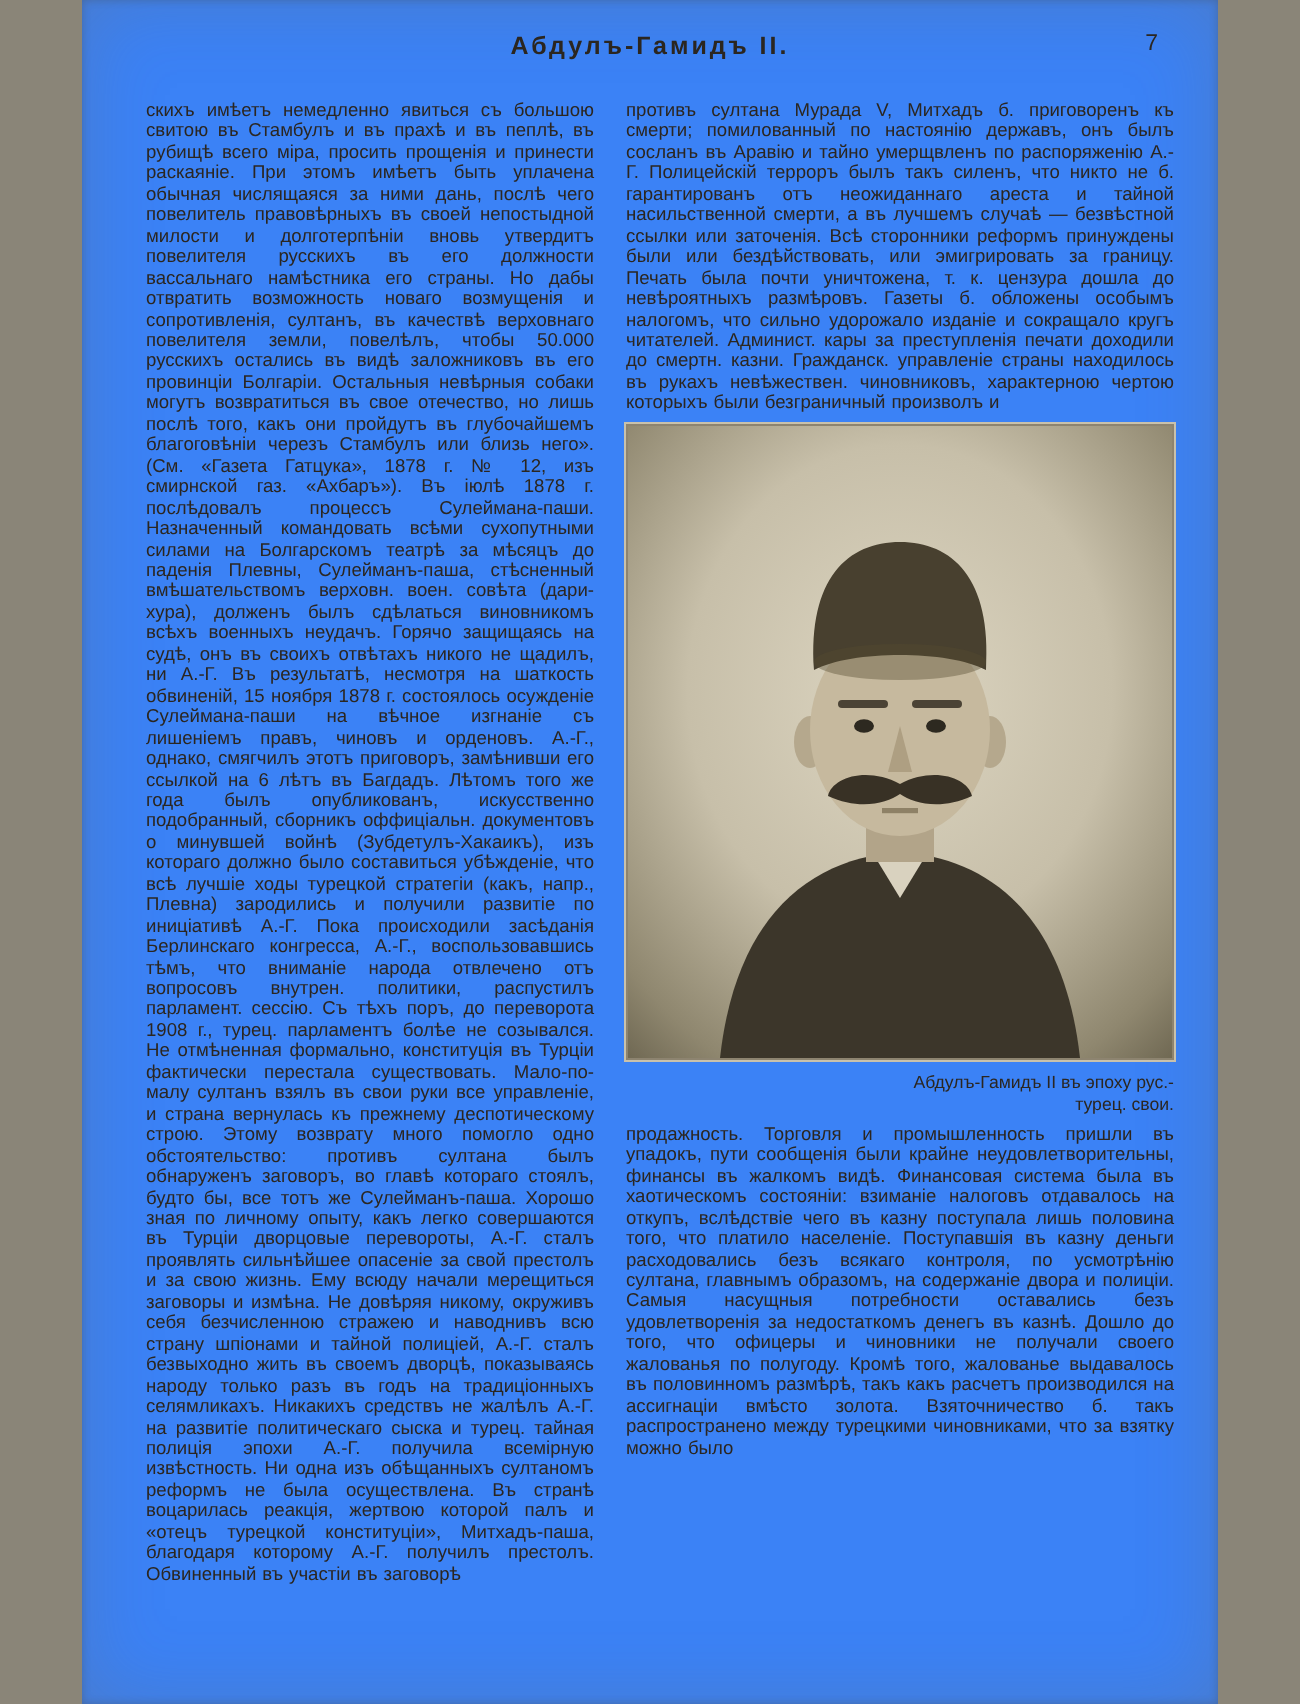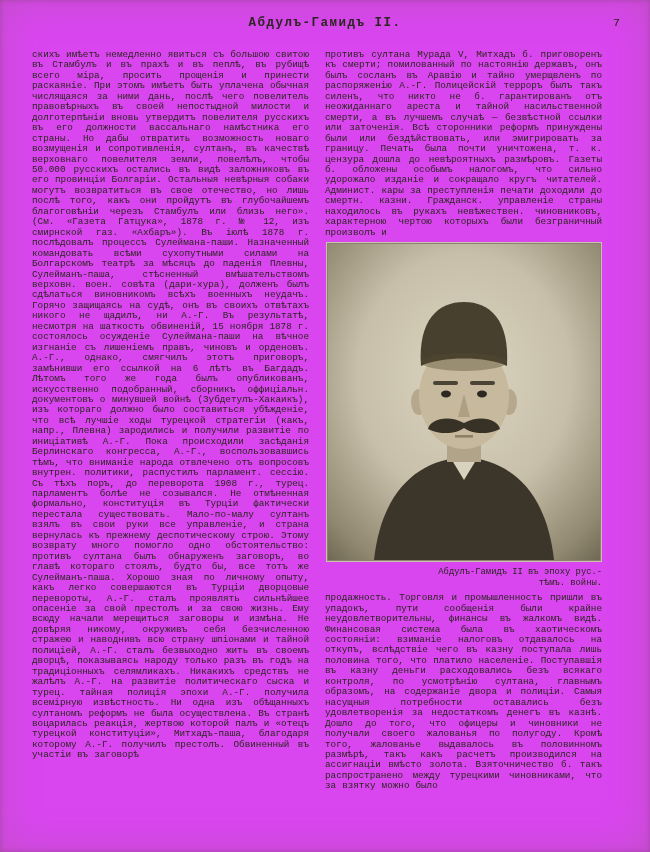--- a/index.html
+++ b/index.html
@@ -1,21 +1,21 @@
 <!DOCTYPE html>
 <html><head>
 <meta charset="utf-8">
 <style>
   html,body{margin:0;padding:0;background:#8a8578;}
   .page{
-    width:650px;height:852px;margin:0 auto;position:relative;
-    background:#d946ef;
+    width:568px;height:852px;margin:0 auto;position:relative;
+    background:#3b82f6;
     box-shadow:inset 0 0 40px rgba(120,105,75,.25), inset 0 0 4px rgba(60,50,30,.3);
     overflow:hidden;
-    font-family:Liberation Mono, monospace;
+    font-family:Liberation Sans, sans-serif;
     color:#2b2620;
   }
   .header{position:relative;height:30px;padding-top:16px;}
   .title{
     position:absolute;left:0;right:0;text-align:center;
     font-weight:bold;font-size:12.5px;letter-spacing:1.5px;
   }
   .pagenum{position:absolute;right:30px;top:16px;font-size:11.5px;}
   .content{
     display:flex;gap:16px;padding:4px 22px 0 32px;height:796px;overflow:hidden;
@@ -93,21 +93,21 @@
 
             <path d="M136 150 L130 173 L142 173 Z" fill="#ae9f82"></path>
 
             <path d="M136 179 C119 170 102 176 100 185 C115 192 129 189 136 184 C143 189 157 192 172 185 C170 176 153 170 136 179 Z" fill="#383125"></path>
 
             <rect x="127" y="191" width="18" height="2.6" fill="#8e8166"></rect>
           </svg>
         </div>
         <figcaption>
           <span>Абдулъ-Гамидъ II въ эпоху рус.-</span><br>
-          <span>тѣмъ. войны.</span>
+          <span>турец. свои.</span>
         </figcaption>
       </figure>
 
       <div class="bodytext">продажность. Торговля и промышленность пришли въ упадокъ, пути сообщенія были крайне неудовлетворительны, финансы въ жалкомъ видѣ. Финансовая система была въ хаотическомъ состояніи: взиманіе налоговъ отдавалось на откупъ, вслѣдствіе чего въ казну поступала лишь половина того, что платило населеніе. Поступавшія въ казну деньги расходовались безъ всякаго контроля, по усмотрѣнію султана, главнымъ образомъ, на содержаніе двора и полиціи. Самыя насущныя потребности оставались безъ удовлетворенія за недостаткомъ денегъ въ казнѣ. Дошло до того, что офицеры и чиновники не получали своего жалованья по полугоду. Кромѣ того, жалованье выдавалось въ половинномъ размѣрѣ, такъ какъ расчетъ производился на ассигнаціи вмѣсто золота. Взяточничество б. такъ распространено между турецкими чиновниками, что за взятку можно было</div>
     </div>
 
   </div>
 </div>
 
 </body></html>

